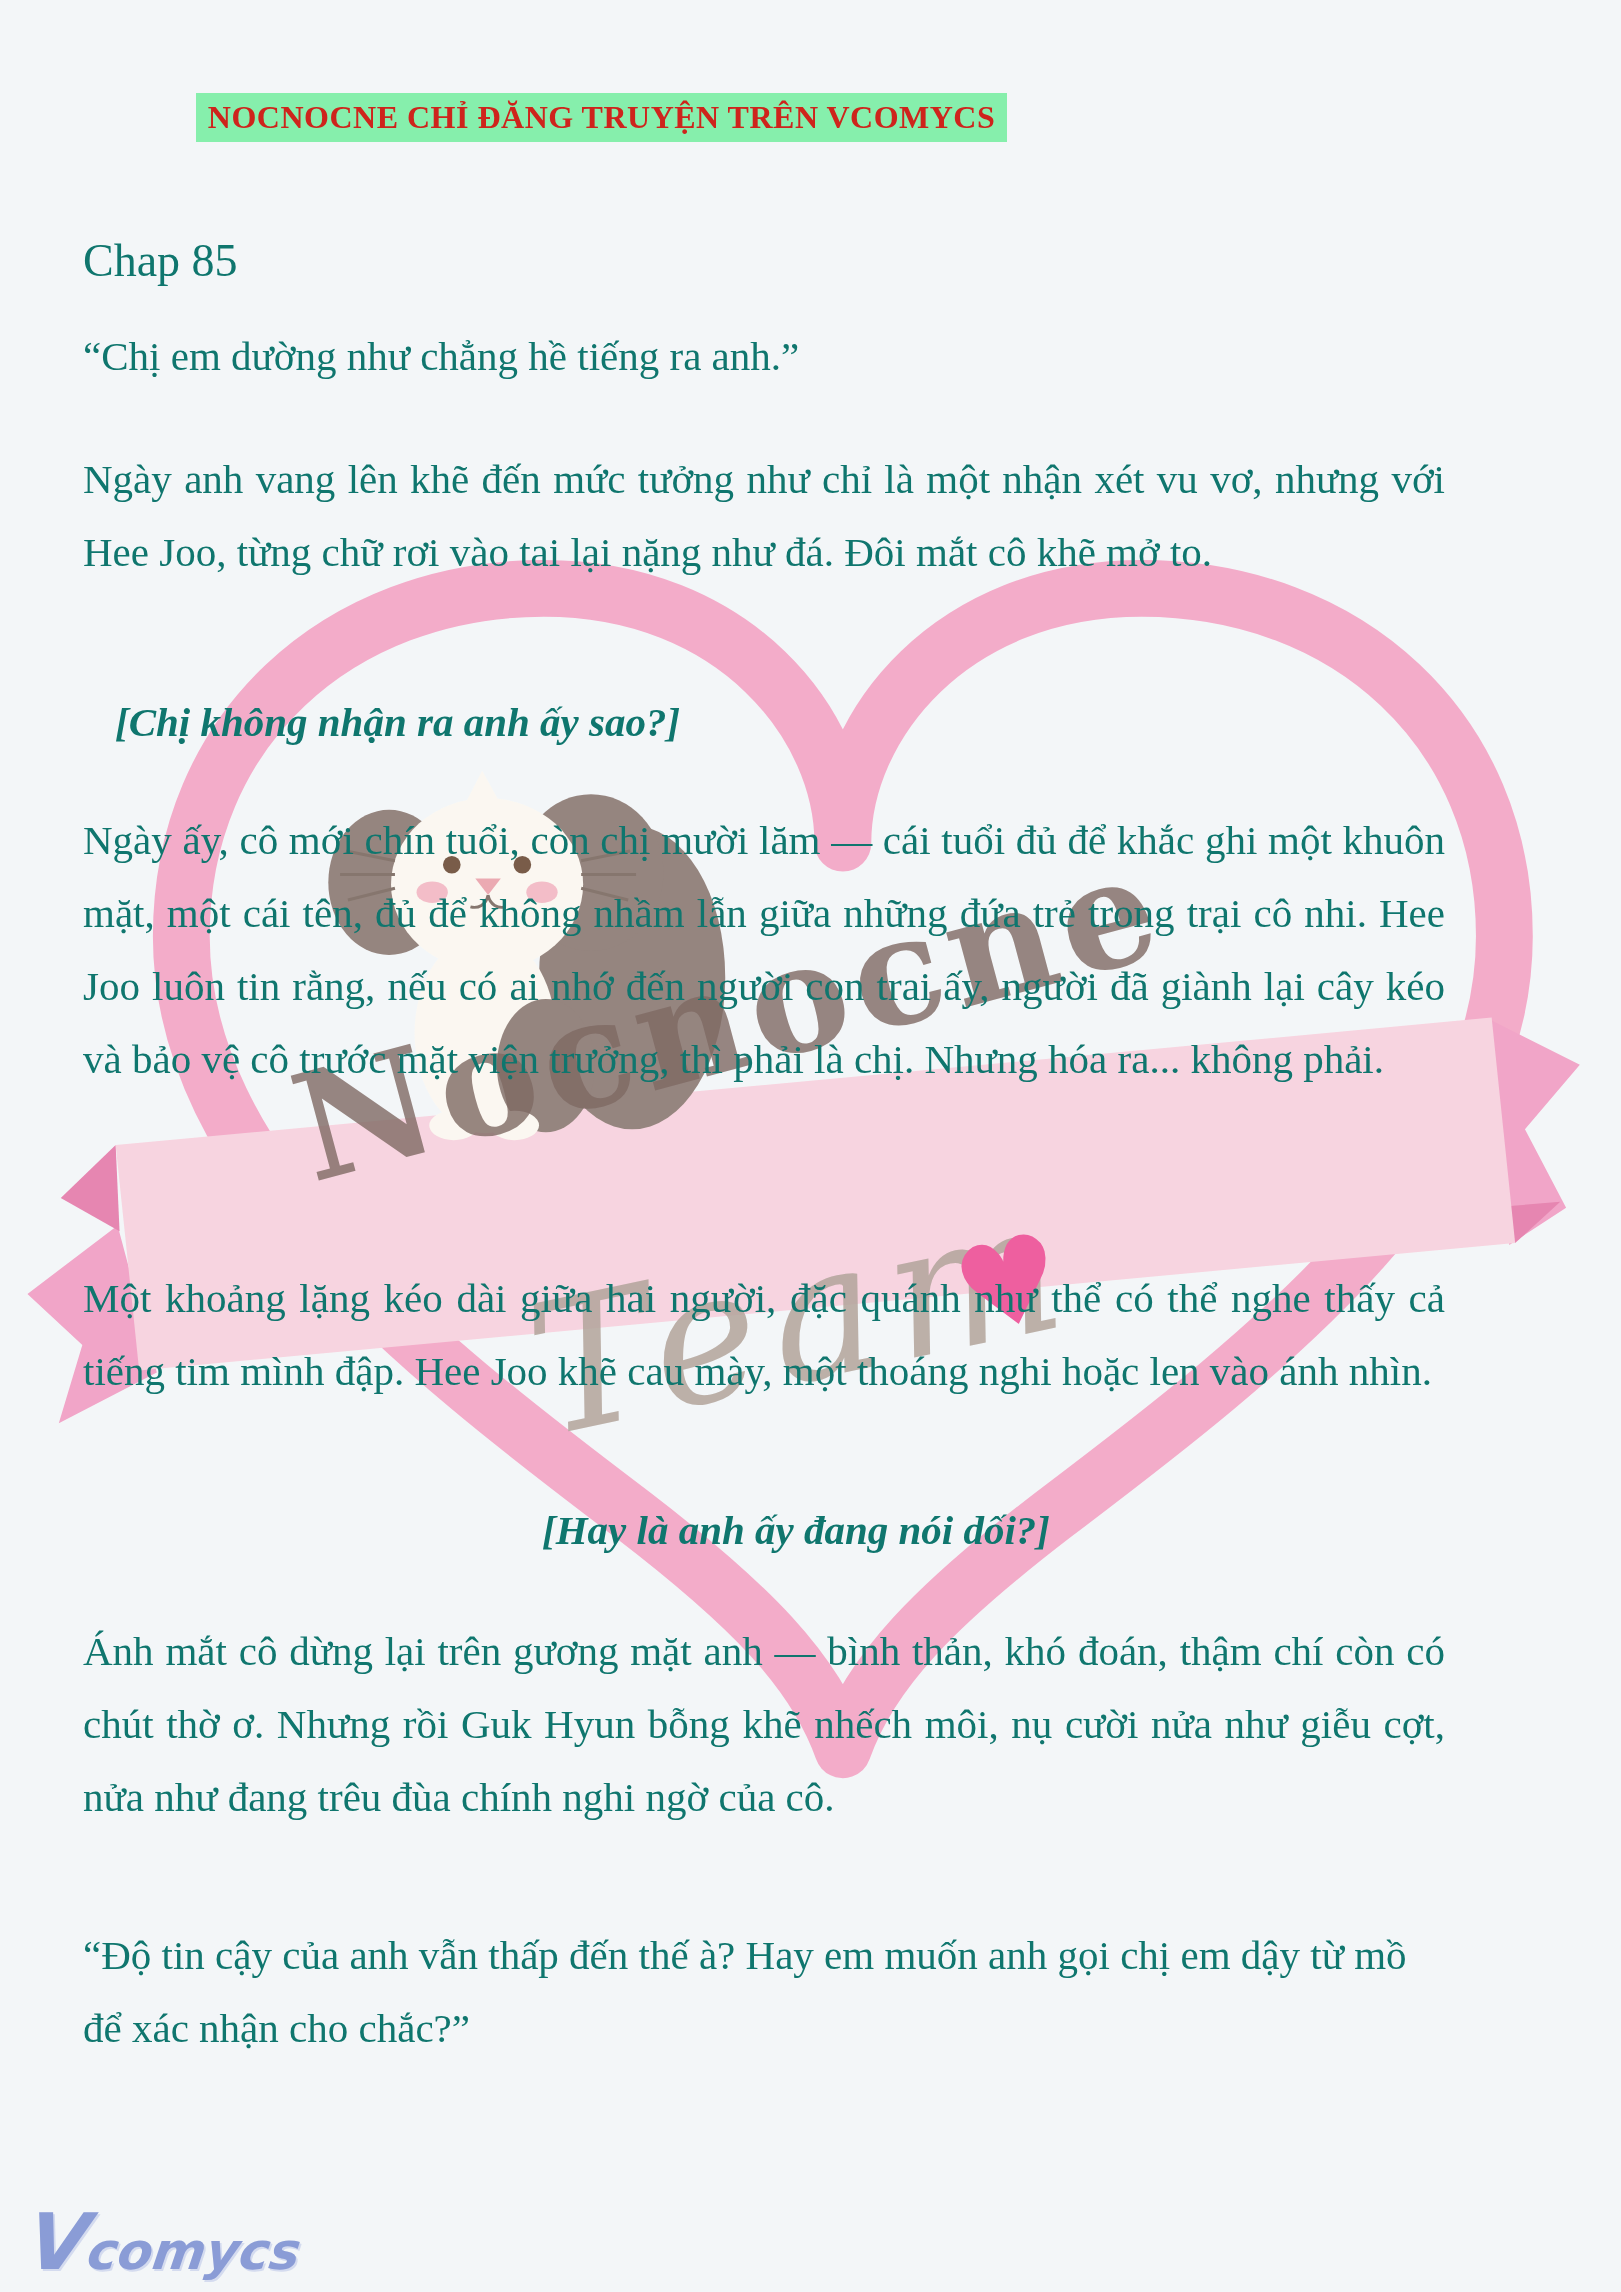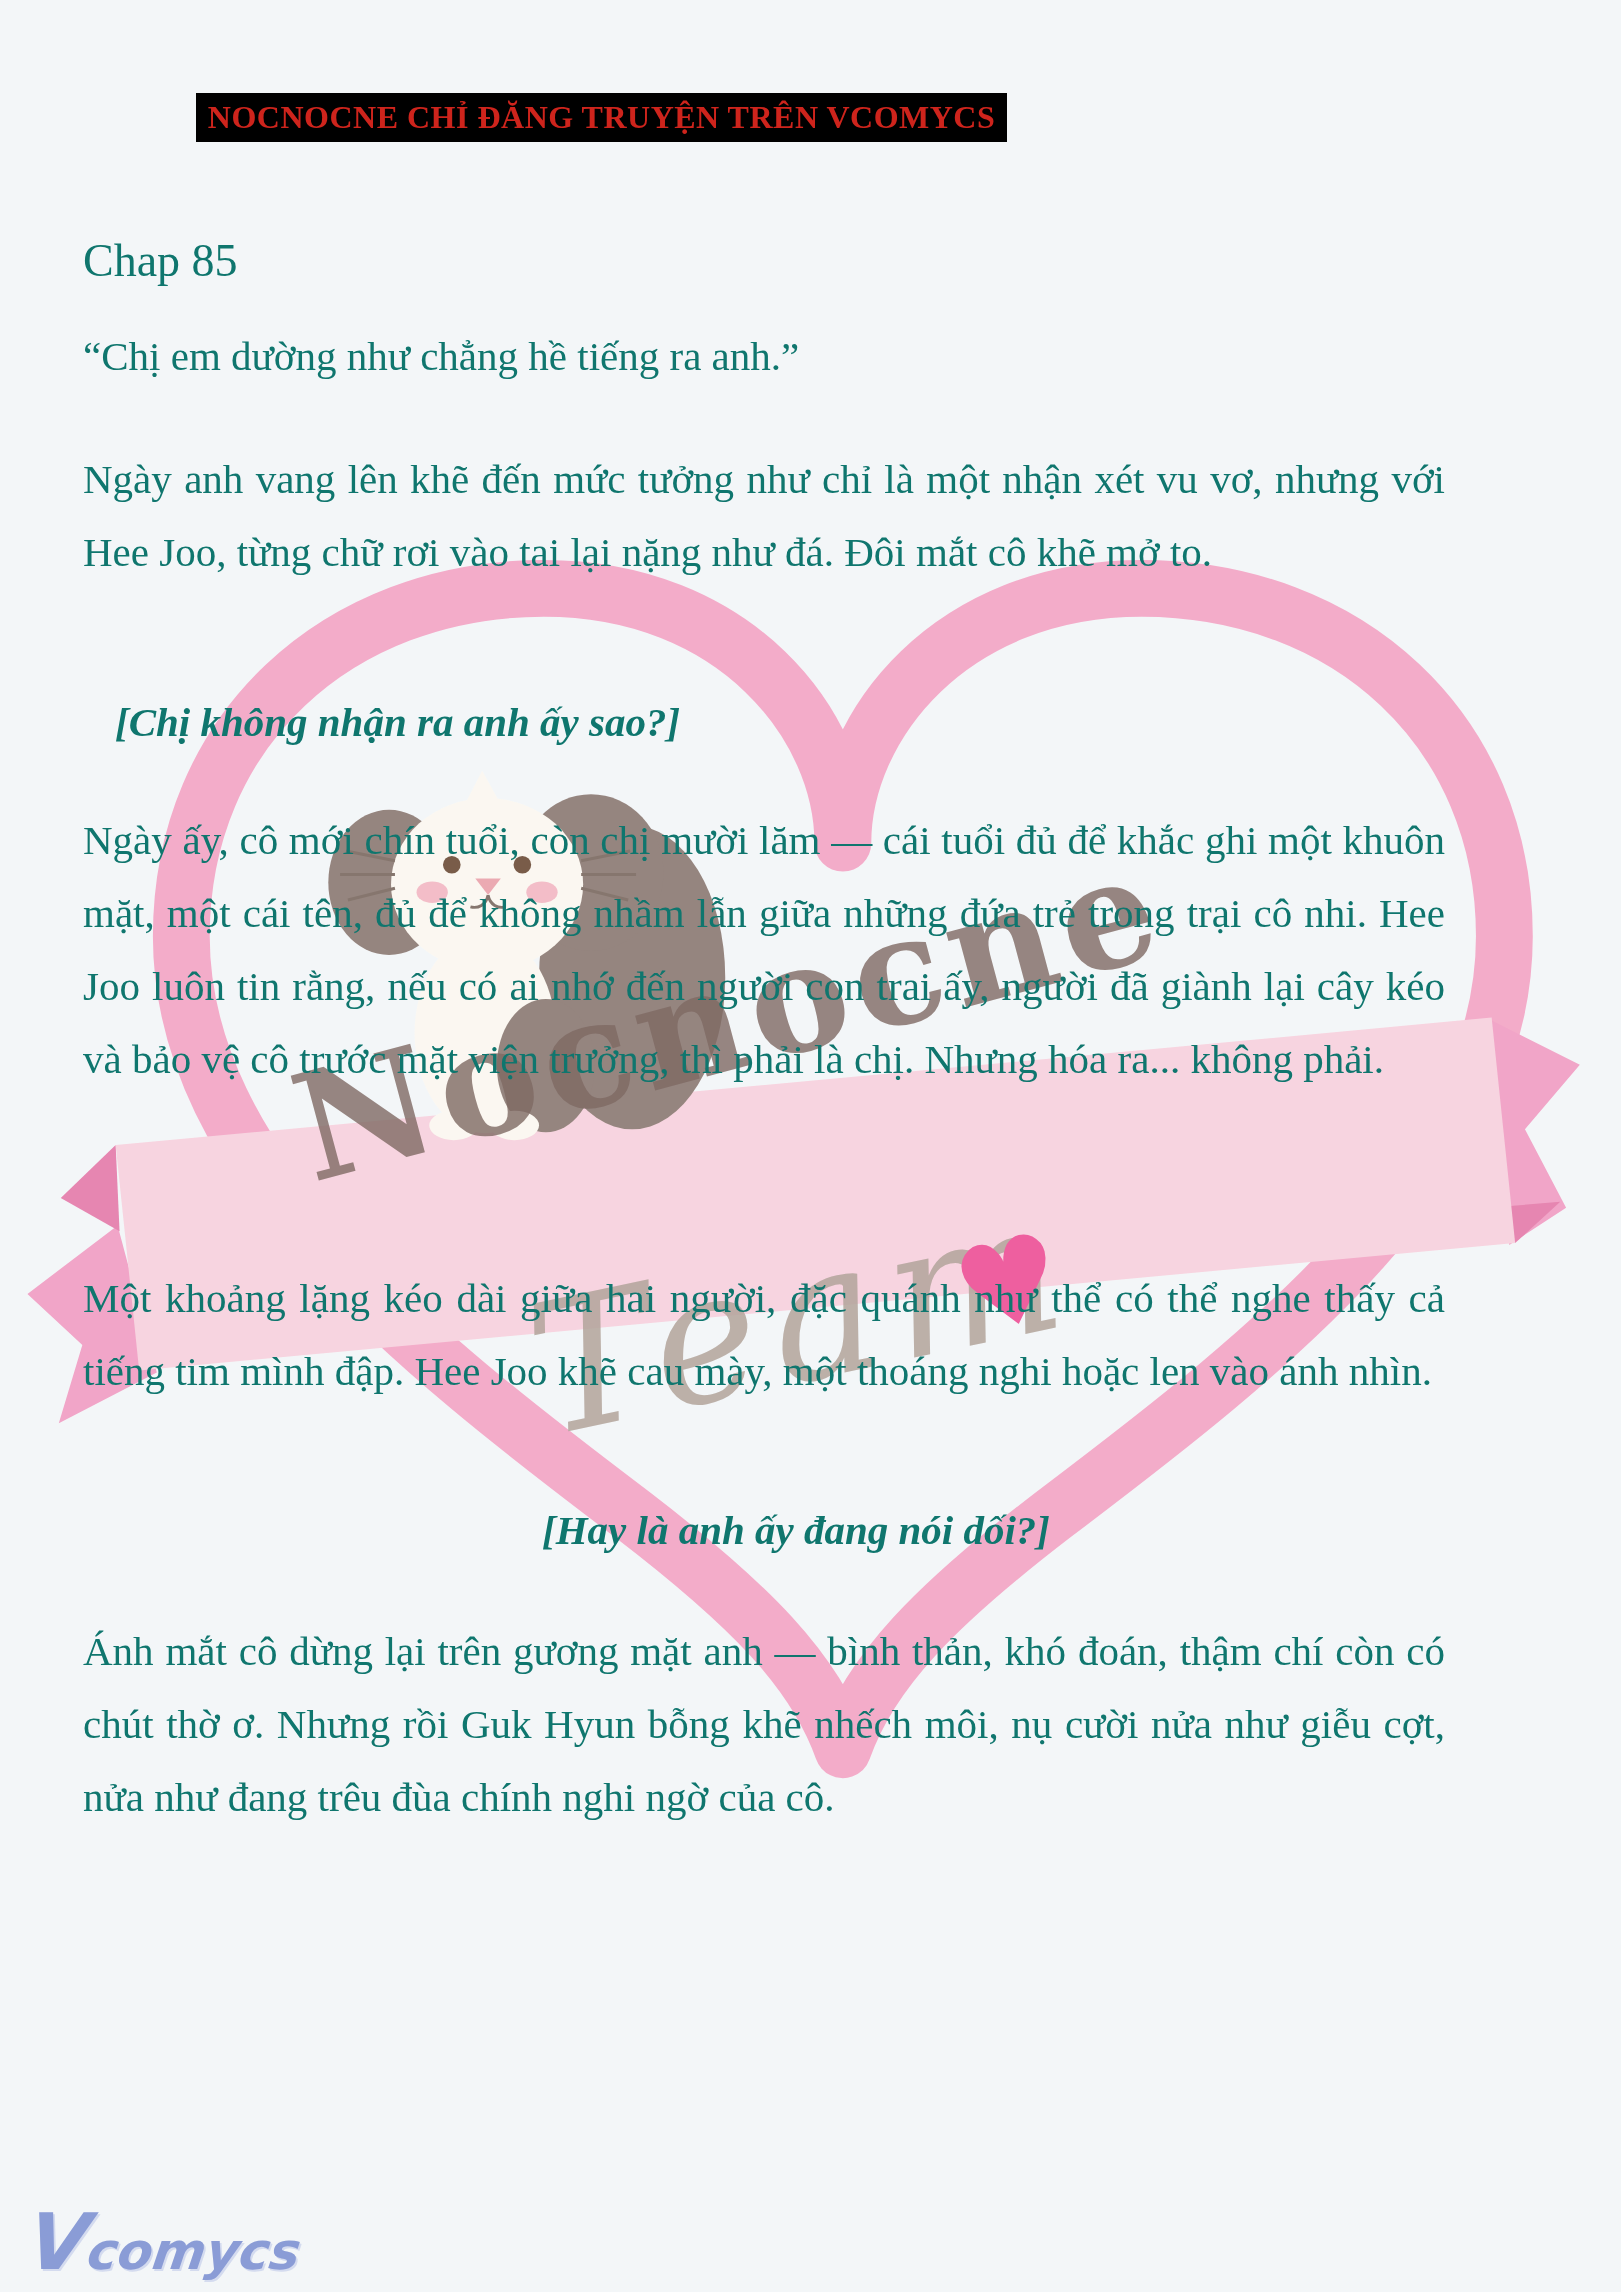--- a/index.html
+++ b/index.html
@@ -31,21 +31,21 @@
   .wm-small-heart{
     position:absolute;left:956px;top:1215px;z-index:1;
     font-size:118px;color:#ee5f9f;
     transform:rotate(-14deg);
     font-family:"DejaVu Sans",sans-serif;
   }
   
   .txt{position:absolute;z-index:2;color:#0f766e;}
   .header-strip{
     left:196px;top:93px;
-    background:#000000;color:#ce241c;
+    background:#86efac;color:#ce241c;
     font-weight:bold;font-size:32px;line-height:49px;
     padding:0 11.8px;letter-spacing:0.5px;
     white-space:nowrap;
   }
   .chap-title{left:83px;top:233px;font-size:46px;line-height:55px;}
   .para{
     left:83px;width:1362px;
     font-size:41px;line-height:73px;
     text-align:justify;
   }
@@ -123,17 +123,18 @@
 
   <div class="txt chap-title">Chap 85</div>
 
   <div class="txt para single pp0">“Chị em dường như chẳng hề tiếng ra anh.”</div>
   <div class="txt para pp1">Ngày anh vang lên khẽ đến mức tưởng như chỉ là một nhận xét vu vơ, nhưng với Hee Joo, từng chữ rơi vào tai lại nặng như đá. Đôi mắt cô khẽ mở to.</div>
   <div class="txt para single thought pp2">[Chị không nhận ra anh ấy sao?]</div>
   <div class="txt para pp4">Một khoảng lặng kéo dài giữa hai người, đặc quánh như thể có thể nghe thấy cả tiếng tim mình đập. Hee Joo khẽ cau mày, một thoáng nghi hoặc len vào ánh nhìn.</div>
   <div class="txt para pp3">Ngày ấy, cô mới chín tuổi, còn chị mười lăm — cái tuổi đủ để khắc ghi một khuôn mặt, một cái tên, đủ để không nhầm lẫn giữa những đứa trẻ trong trại cô nhi. Hee Joo luôn tin rằng, nếu có ai nhớ đến người con trai ấy, người đã giành lại cây kéo và bảo vệ cô trước mặt viện trưởng, thì phải là chị. Nhưng hóa ra... không phải.</div>
   <div class="txt para single thought pp5">[Hay là anh ấy đang nói dối?]</div>
   <div class="txt para pp6">Ánh mắt cô dừng lại trên gương mặt anh — bình thản, khó đoán, thậm chí còn có chút thờ ơ. Nhưng rồi Guk Hyun bỗng khẽ nhếch môi, nụ cười nửa như giễu cợt, nửa như đang trêu đùa chính nghi ngờ của cô.</div>
+  <div class="txt para single pp7">“Độ tin cậy của anh vẫn thấp đến thế à? Hay em muốn anh gọi chị em dậy từ mồ để xác nhận cho chắc?”</div>
 
   <div class="logo">Vcomycs</div>
 
 </div>
 
 
 </body></html>

